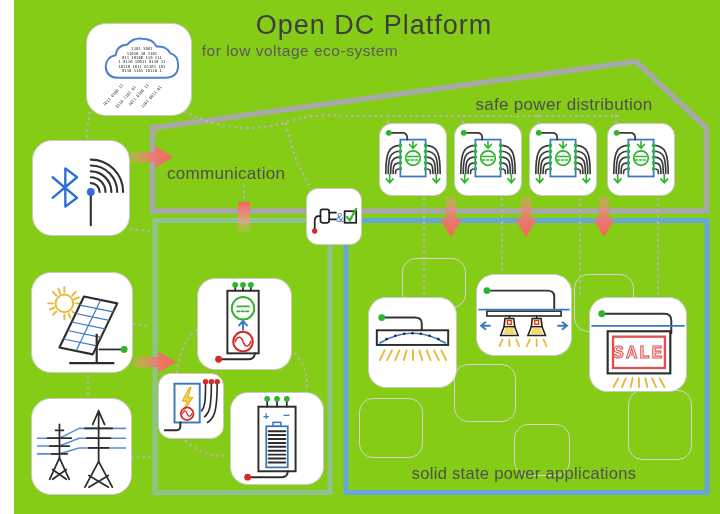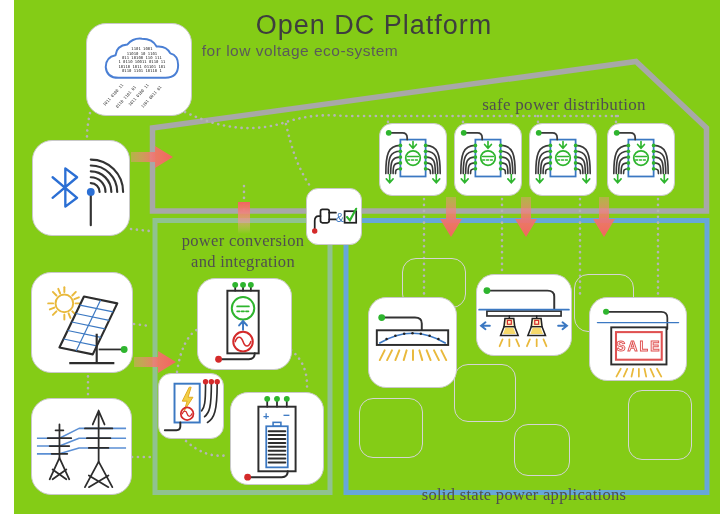--- a/index.html
+++ b/index.html
@@ -4,21 +4,21 @@
 <style>
   html,body{margin:0;padding:0;background:#fff;}
   .canvas{position:relative;width:720px;height:514px;background:#84cc16;overflow:hidden;
           font-family:"Liberation Sans",sans-serif;margin-left:14px;}
   #bg{position:absolute;left:0;top:0;z-index:1;}
   .ghost{position:absolute;border:1.5px solid #d4d4d4;border-radius:14px;z-index:2;box-sizing:border-box;background:transparent;}
   .box{position:absolute;background:#fff;border:1.6px solid #c9c9c9;border-radius:16px;z-index:3;box-sizing:border-box;}
   .box svg{display:block;width:100%;height:100%;}
   .box.small{border-radius:13px;}
   .lbl{position:absolute;z-index:4;color:#4f4f4f;font-size:17px;letter-spacing:.3px;line-height:21px;}
-  .lbl.center{text-align:center;font-family:Liberation Serif, serif;}
+  .lbl.center{text-align:center;}
   .title{position:absolute;z-index:4;left:0;top:10px;width:720px;text-align:center;
          font-size:27px;letter-spacing:1px;color:#3e3e3e;}
   .subtitle{position:absolute;z-index:4;left:0;top:42px;width:572px;text-align:center;
             font-size:15.5px;letter-spacing:.5px;color:#5a5a5a;}
   .plugbox{z-index:5;border-radius:12px;}
 </style>
 </head>
 <body>
 
 <div class="canvas">
@@ -117,26 +117,23 @@
   <div class="ghost" style="left:388px;top:258px;width:64px;height:50px"></div>
   <div class="ghost" style="left:560px;top:274px;width:60px;height:58px"></div>
   <div class="ghost" style="left:440px;top:364px;width:62px;height:58px"></div>
   <div class="ghost" style="left:345px;top:398px;width:64px;height:60px"></div>
   <div class="ghost" style="left:614px;top:390px;width:64px;height:70px"></div>
   <div class="ghost" style="left:500px;top:424px;width:56px;height:52px"></div>
 
   <div class="title">Open DC Platform</div>
   <div class="subtitle">for low voltage eco-system</div>
 
+  <div class="lbl" style="left:153px;top:163px">communication</div>
   <div class="lbl center" style="left:430px;top:94px;width:240px">safe power distribution</div>
-  <div class="lbl center" style="left:138px;top:230px;width:182px;font-size:16.5px">
-    <span style="display:block">power conversion</span>
-    <span style="display:block">and integration</span>
-  </div>
-  <div class="lbl center" style="left:385px;top:484px;width:250px;font-size:16.5px">solid state power applications</div>
+  <div class="lbl center" style="left:385px;top:463px;width:250px;font-size:16.5px">solid state power applications</div>
 
   <div class="box" style="left:72px;top:23px;width:106px;height:93px;border-radius:20px">
     <svg viewBox="0 0 106 93">
       <path d="M32,55 Q20,55 19,44 Q19,34 29,32 Q30,22 41,21 Q47,14 56,15 Q67,15 71,23 Q81,22 85,30 Q93,32 93,42 Q93,55 80,55 Z" fill="#fff" stroke="#4a7fd4" stroke-width="2" stroke-linejoin="round"></path>
       <g font-family="DejaVu Sans Mono, monospace" font-size="4" fill="#222" text-anchor="middle">
         <text x="56" y="27">1101 1001</text>
         <text x="56" y="31.4">11010 10 1101</text>
         <text x="56" y="35.8">011 10100 110 111</text>
         <text x="56" y="40.2">1 0110 10011 0110 11</text>
         <text x="56" y="44.6">10110 1011 01101 101</text>
@@ -385,21 +382,21 @@
         <g stroke="#3b78c2" stroke-width="2">
           <path d="M13,52 H5 M8.5,48.5 L4,52 L8.5,55.5"></path>
         </g>
         <g stroke="#3b78c2" stroke-width="2">
           <path d="M83,52 H91 M87.5,48.5 L92,52 L87.5,55.5"></path>
         </g>
       </g>
     </svg>
   </div>
 
-  <div class="box" style="left:575px;top:297px;width:98px;height:84px;border-radius:18px">
+  <div class="box" style="left:575px;top:297px;width:98px;height:95px;border-radius:18px">
     <svg viewBox="0 0 98 95">
       <g fill="none" stroke-linecap="round">
         <path d="M12,16 H76 Q83,16 83,23 V36" stroke="#333" stroke-width="2"></path>
         <circle cx="12" cy="16" r="3.5" fill="#2eb52e" stroke="none"></circle>
         <path d="M2,28.5 H96" stroke="#3b78c2" stroke-width="1.6"></path>
         <rect x="18" y="34" width="64" height="43" stroke="#2d2d2d" stroke-width="2.2" fill="#fff"></rect>
         <rect x="23.5" y="39.5" width="53" height="32" stroke="#e05252" stroke-width="2.4" fill="#fff"></rect>
         <g stroke="#e9b93c" stroke-width="2">
           <path d="M29,82 L24,91"></path>
             <path d="M36.5,82 L32.5,91"></path>

